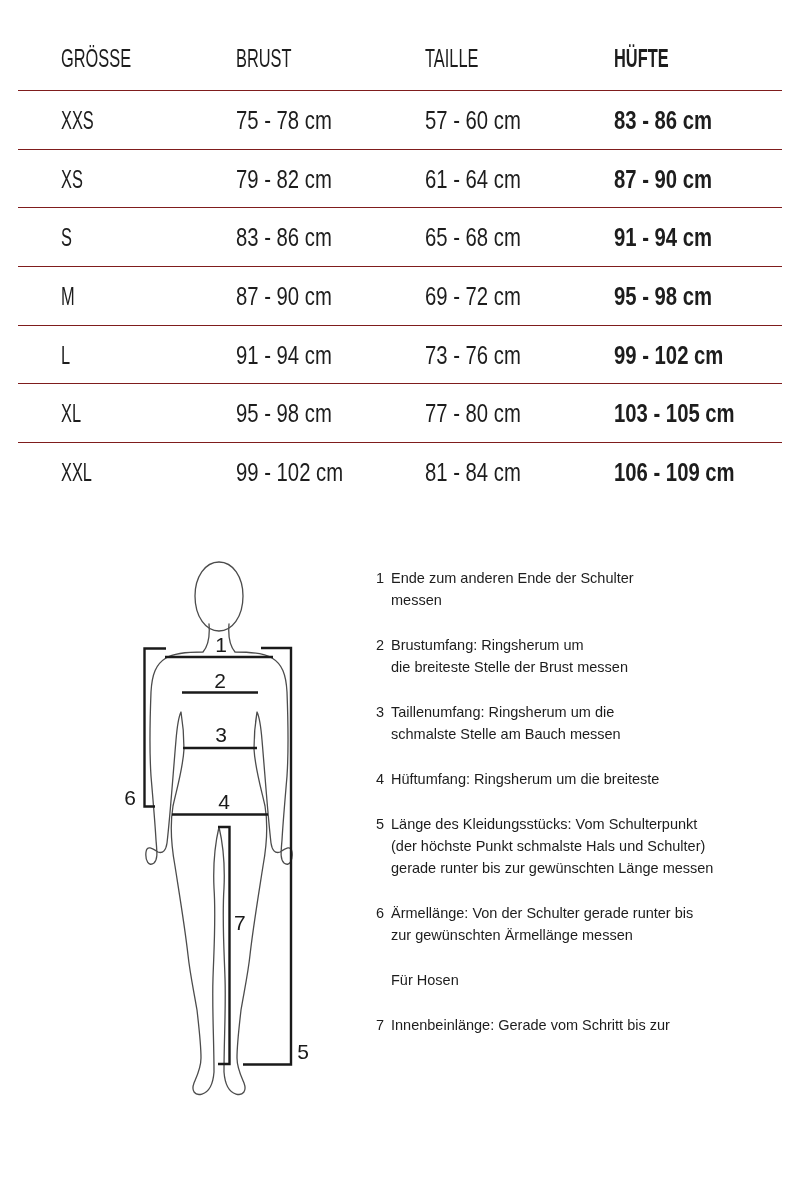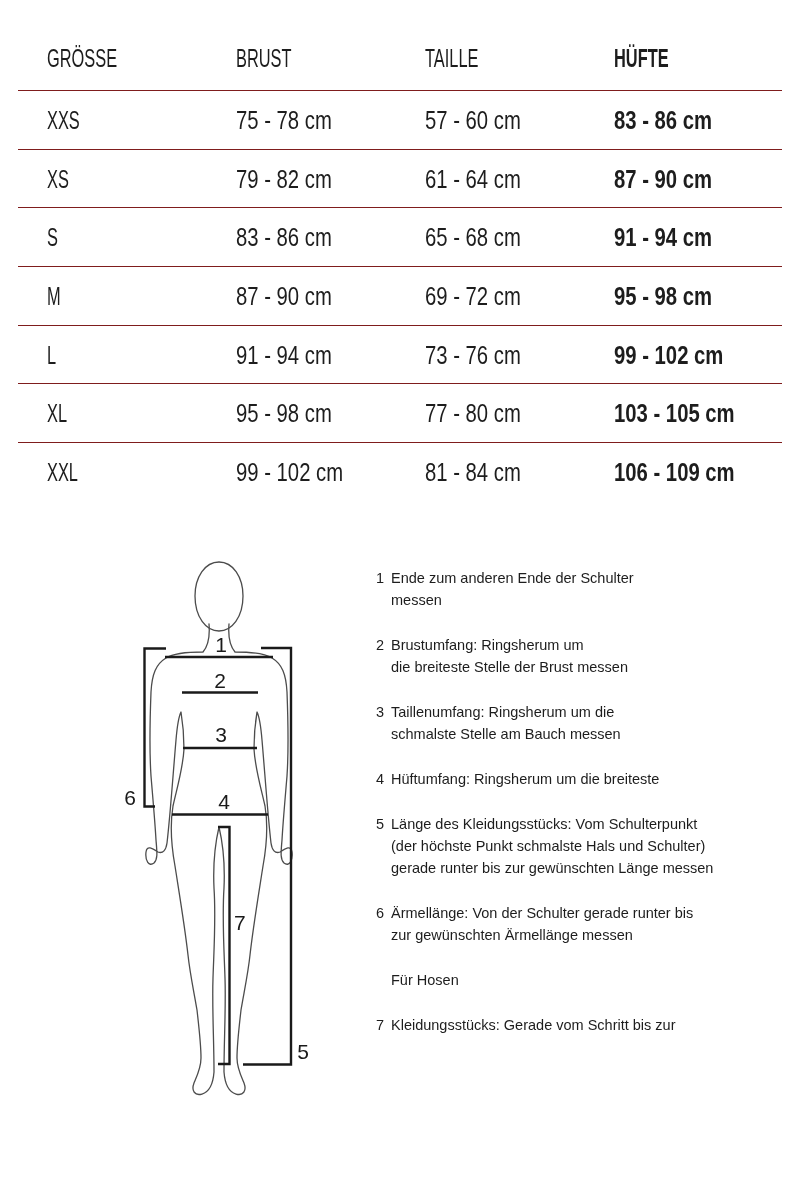--- a/index.html
+++ b/index.html
@@ -8,21 +8,21 @@
     font-family:"Liberation Sans","DejaVu Sans",sans-serif; color:#1d1d1d;
     overflow:hidden;
   }
 
   
   .size-table { position:absolute; left:18px; top:0; width:764px; }
   .t-row { position:relative; height:57.7px; border-top:1px solid #7f1d1d; }
   .t-row.t-head { height:90px; border-top:none; }
   .cell { position:absolute; top:50%; transform:translateY(-50%); }
   .t-head .cell { top:auto; bottom:16px; transform:none; }
-  .c1 { left:29px; } .c2 { left:218px; } .c3 { left:407px; } .c4 { left:596px;font-weight:bold; }
+  .c1 { left:43px; } .c2 { left:218px; } .c3 { left:407px; } .c4 { left:596px;font-weight:bold; }
   .cnd { display:inline-block; white-space:nowrap; transform-origin:0 50%;
          font-size:26px; color:#1d1d1d; }
   .cnd.caps { transform:scaleX(0.63); }
   .cnd.vals { transform:scaleX(0.78); }
   .t-head .cnd { font-size:26px; }
 
   
   .figure-svg { position:absolute; left:115px; top:550px; }
 
   
@@ -197,16 +197,16 @@
     <div>Ärmellänge: Von der Schulter gerade runter bis</div>
     <div>zur gewünschten Ärmellänge messen</div>
   </div>
 
   <div class="note">
     <div>Für Hosen</div>
   </div>
 
   <div class="note">
     <span class="num">7</span>
-    <div>Kleidungsstücks: Gerade vom Schritt bis zur</div>
+    <div>Innenbeinlänge: Gerade vom Schritt bis zur</div>
   </div>
 
 </div>
 
 </body></html>

